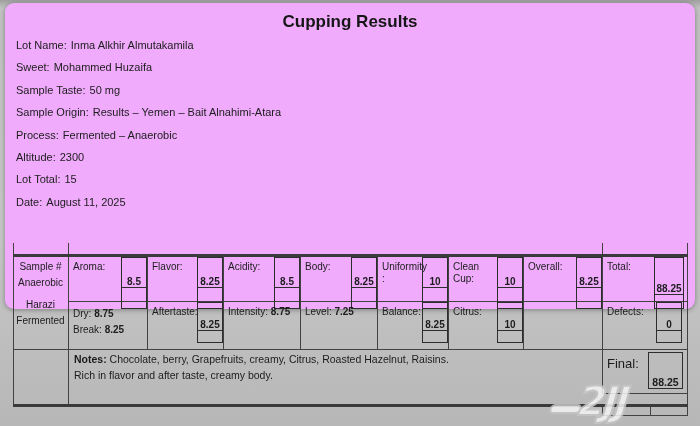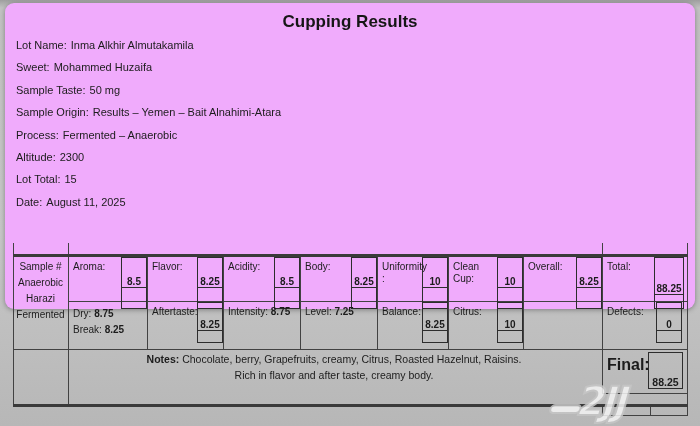--- a/index.html
+++ b/index.html
@@ -37,25 +37,25 @@
   .stail{
     position:absolute;box-sizing:border-box;
     border-left:1.5px solid #2d2d2d;border-right:1.5px solid #2d2d2d;border-bottom:1.5px solid #2d2d2d;
   }
   .cell-label{position:absolute;line-height:12px;}
   .pair b{font-weight:bold;}
   .two-line{line-height:16px;white-space:nowrap;}
   .sample-col{
     position:absolute;left:1px;top:16px;width:53px;text-align:center;line-height:16px;
   }
-  .sample-gap{}
-  .notes{position:absolute;left:61px;top:108px;width:520px;font-size:10.5px;line-height:16px;text-align:center;}
+  .sample-gap{margin-top:6px;}
+  .notes{position:absolute;left:61px;top:108px;width:520px;font-size:10.5px;line-height:16px;}
   .notes .b{font-weight:bold;}
   .notes .ul{text-underline-offset:2px;}
-  .final-label{position:absolute;left:594px;top:113px;font-weight:bold;font-size:16px;}
+  .final-label{position:absolute;left:594px;top:113px;font-weight:normal;font-size:13px;}
   .nowrap{white-space:nowrap;}
   .watermark{position:absolute;left:522px;top:376px;pointer-events:none;opacity:.85;}
 </style>
 </head>
 <body>
 
 <div class="page">
 
   <div class="title">Cupping Results</div>
 

